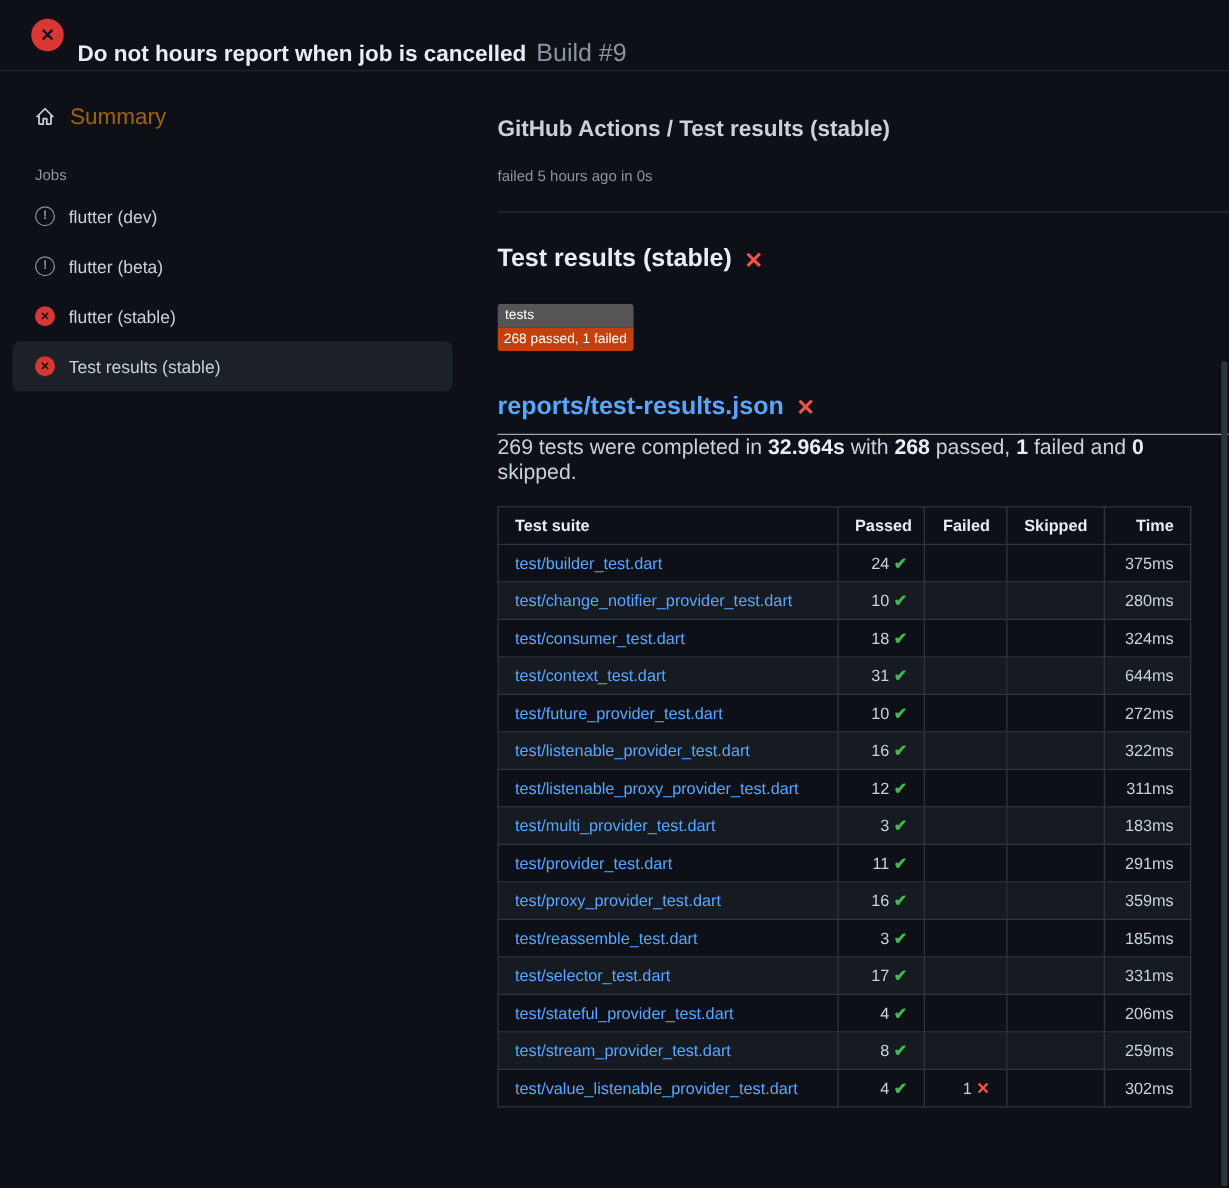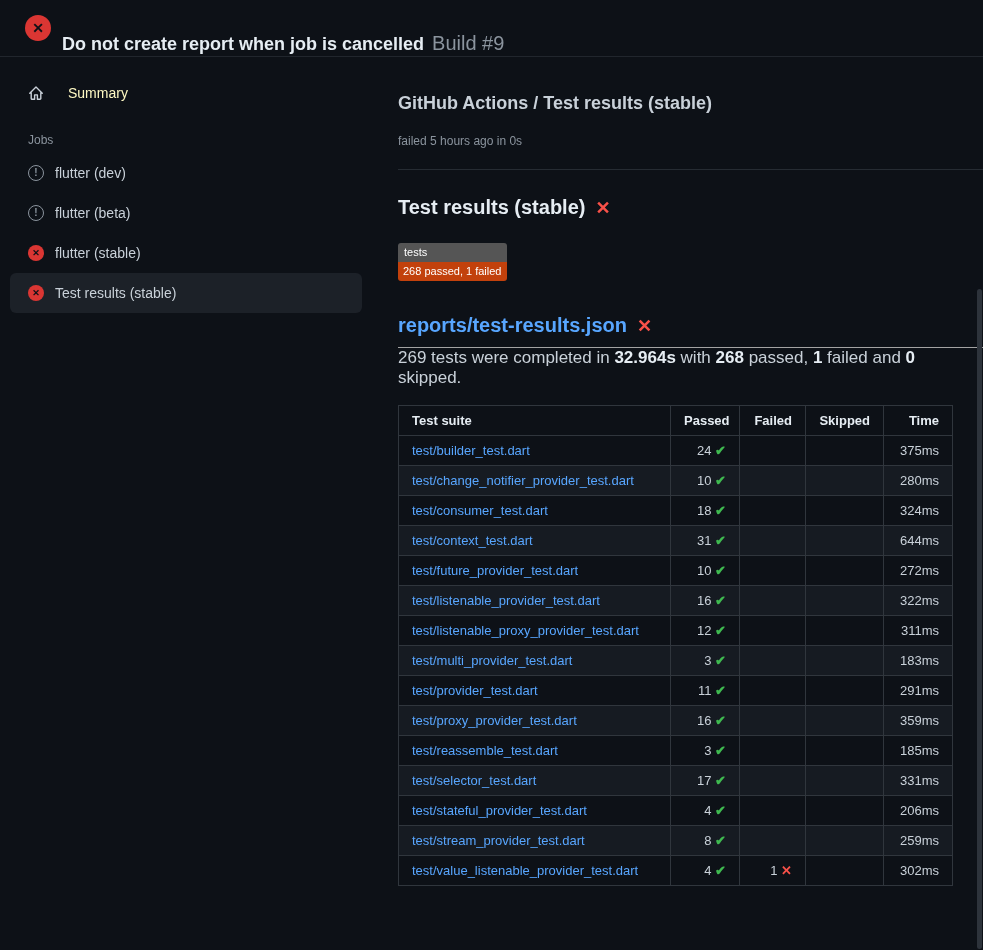--- a/index.html
+++ b/index.html
@@ -29,23 +29,23 @@
   .run-title-wrap { display: flex; align-items: baseline; gap: 8px; }
   .run-title { font-size: 18px; font-weight: 700; color: #e6edf3; }
   .run-build { font-size: 20px; font-weight: 400; color: #8b949e; margin-top: 31px; }
 
   
   .layout { display: flex; align-items: flex-start; height: 893px; }
 
   
   .sidebar { width: 362px; flex: none; padding-top: 16px; }
   .side-item {
-    display: flex; align-items: center; gap: 24px;
+    display: flex; align-items: center; gap: 12px;
     height: 40px; margin: 0 0 0 10px; padding: 0 12px 0 18px;
-    border-radius: 6px; cursor: pointer; color: #fef9c3; font-size: 14px;
+    border-radius: 6px; cursor: pointer; color: #a16207; font-size: 18px;
   }
   .home-ic { display: inline-flex; color: #c9d1d9; flex: none; }
   .jobs-caption {
     margin: 20px 0 6px 28px;
     font-size: 12px; color: #8b949e;
   }
   .job-item {
     display: flex; align-items: center; gap: 11px;
     height: 40px; margin: 0 0 0 10px; padding: 0 12px 0 18px;
     border-radius: 6px; cursor: pointer; font-size: 14px; color: #c9d1d9;
@@ -128,21 +128,21 @@
 </head>
 <body>
 
 <div class="app">
 
   <header class="run-header">
     <span class="run-status-icon">
         <span class="x">✕</span>
       </span>
     <div class="run-title-wrap">
-      <span class="run-title">Do not create report when job is cancelled</span>
+      <span class="run-title">Do not hours report when job is cancelled</span>
       <span class="run-build">Build #9</span>
     </div>
   </header>
 
   <div class="layout">
 
     <aside class="sidebar">
       <div class="side-item">
         <span class="home-ic">
           <svg viewBox="0 0 16 16" width="16" height="16" fill="none" stroke="currentColor" stroke-width="1.4" stroke-linejoin="round" stroke-linecap="round">

